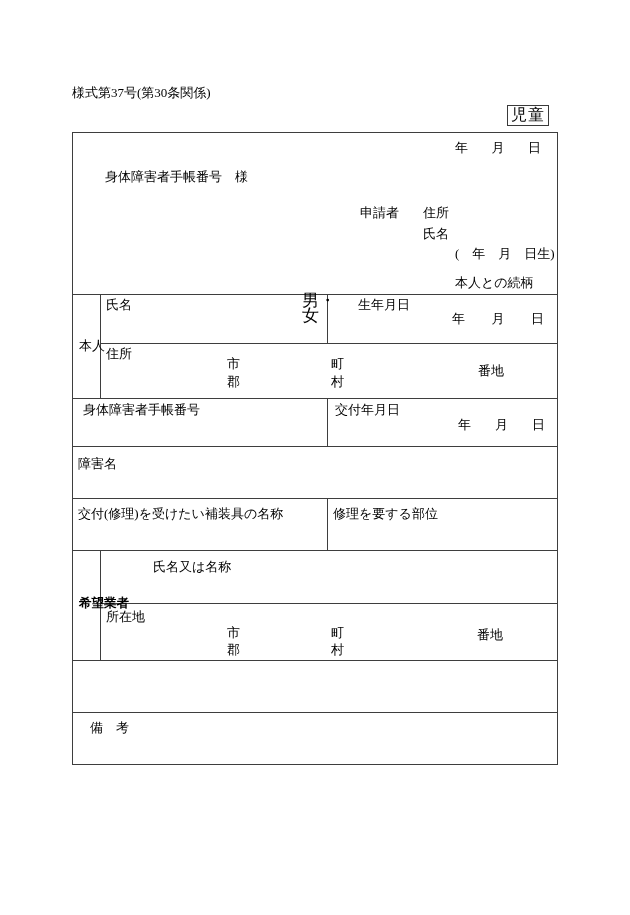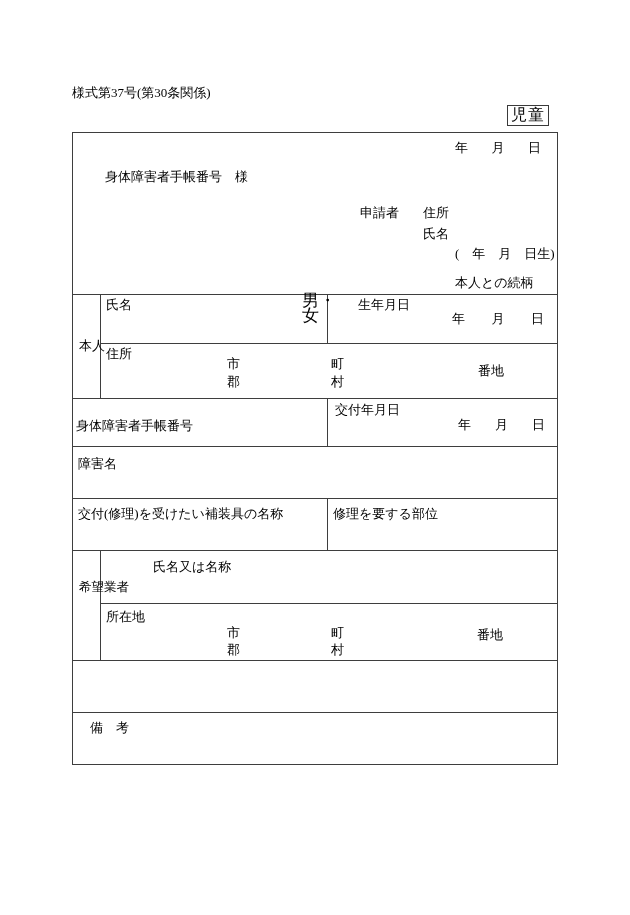--- a/index.html
+++ b/index.html
@@ -105,34 +105,34 @@
   <div class="abs char-col" style="left:227px; top:355px; line-height:18px;">
     <span>市</span>
     <span>郡</span>
   </div>
   <div class="abs char-col" style="left:331px; top:355px; line-height:18px;">
     <span>町</span>
     <span>村</span>
   </div>
   <div class="abs" style="left:478px; top:364px;">番地</div>
 
-  <div class="abs" style="left:76px; top:403px;margin-top:16px;">身体障害者手帳番号</div>
+  <div class="abs" style="left:83px; top:403px;">身体障害者手帳番号</div>
   <div class="abs" style="left:335px; top:403px;">交付年月日</div>
   <div class="abs date-row" style="left:458px; top:418px; width:87px;">
     <span>年</span>
     <span>月</span>
     <span>日</span>
   </div>
 
   <div class="abs" style="left:78px; top:457px;">障害名</div>
 
   <div class="abs" style="left:78px; top:507px;">交付(修理)を受けたい補装具の名称</div>
   <div class="abs" style="left:333px; top:507px;">修理を要する部位</div>
 
-  <div class="abs vstack-label" style="left:72px; top:532px; width:28px; height:110px;">
+  <div class="abs vstack-label" style="left:72px; top:548px; width:28px; height:110px;font-weight:bold;">
     <span style="line-height:15px; font-size:12.5px;">希望業者</span>
   </div>
   <div class="abs" style="left:106px; top:560px;margin-left:47px;">氏名又は名称</div>
   <div class="abs" style="left:106px; top:610px;">所在地</div>
   <div class="abs char-col" style="left:227px; top:624px; line-height:17px;">
     <span>市</span>
     <span>郡</span>
   </div>
   <div class="abs char-col" style="left:331px; top:624px; line-height:17px;">
     <span>町</span>

